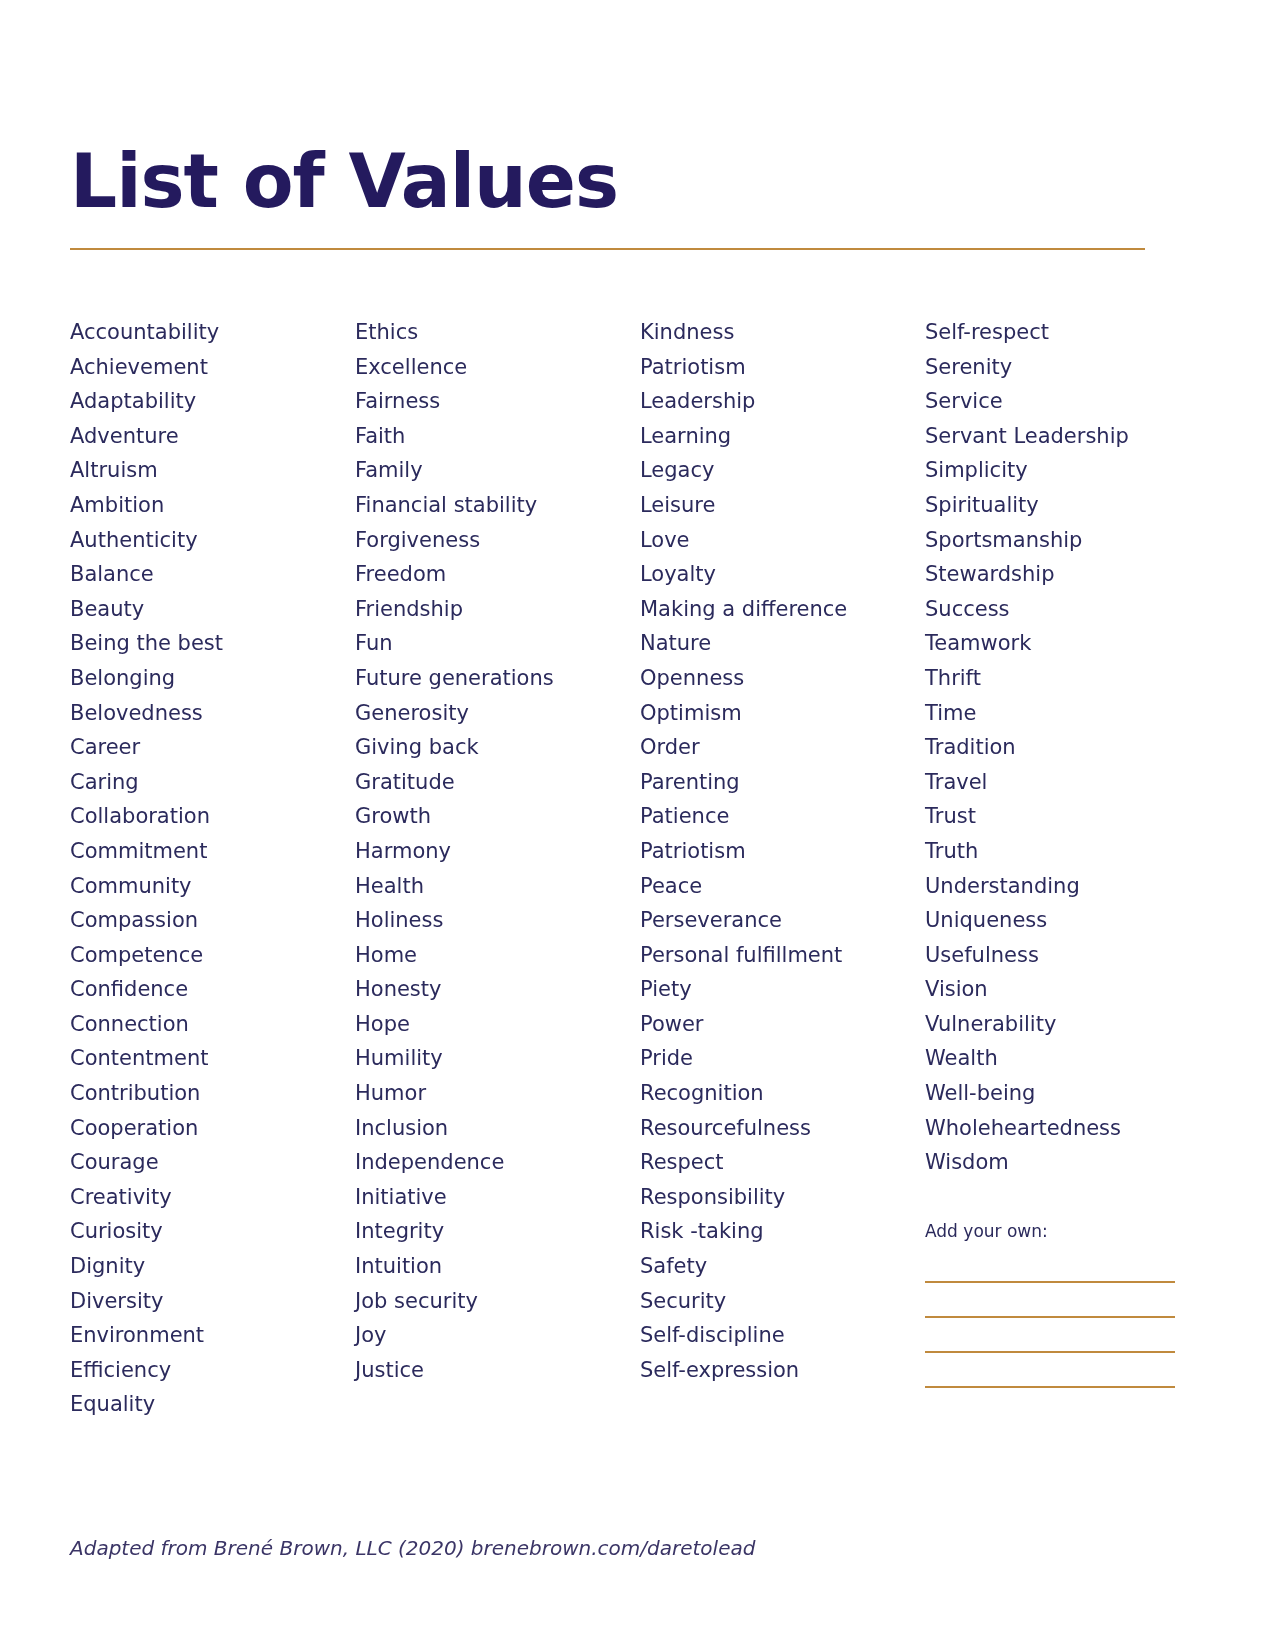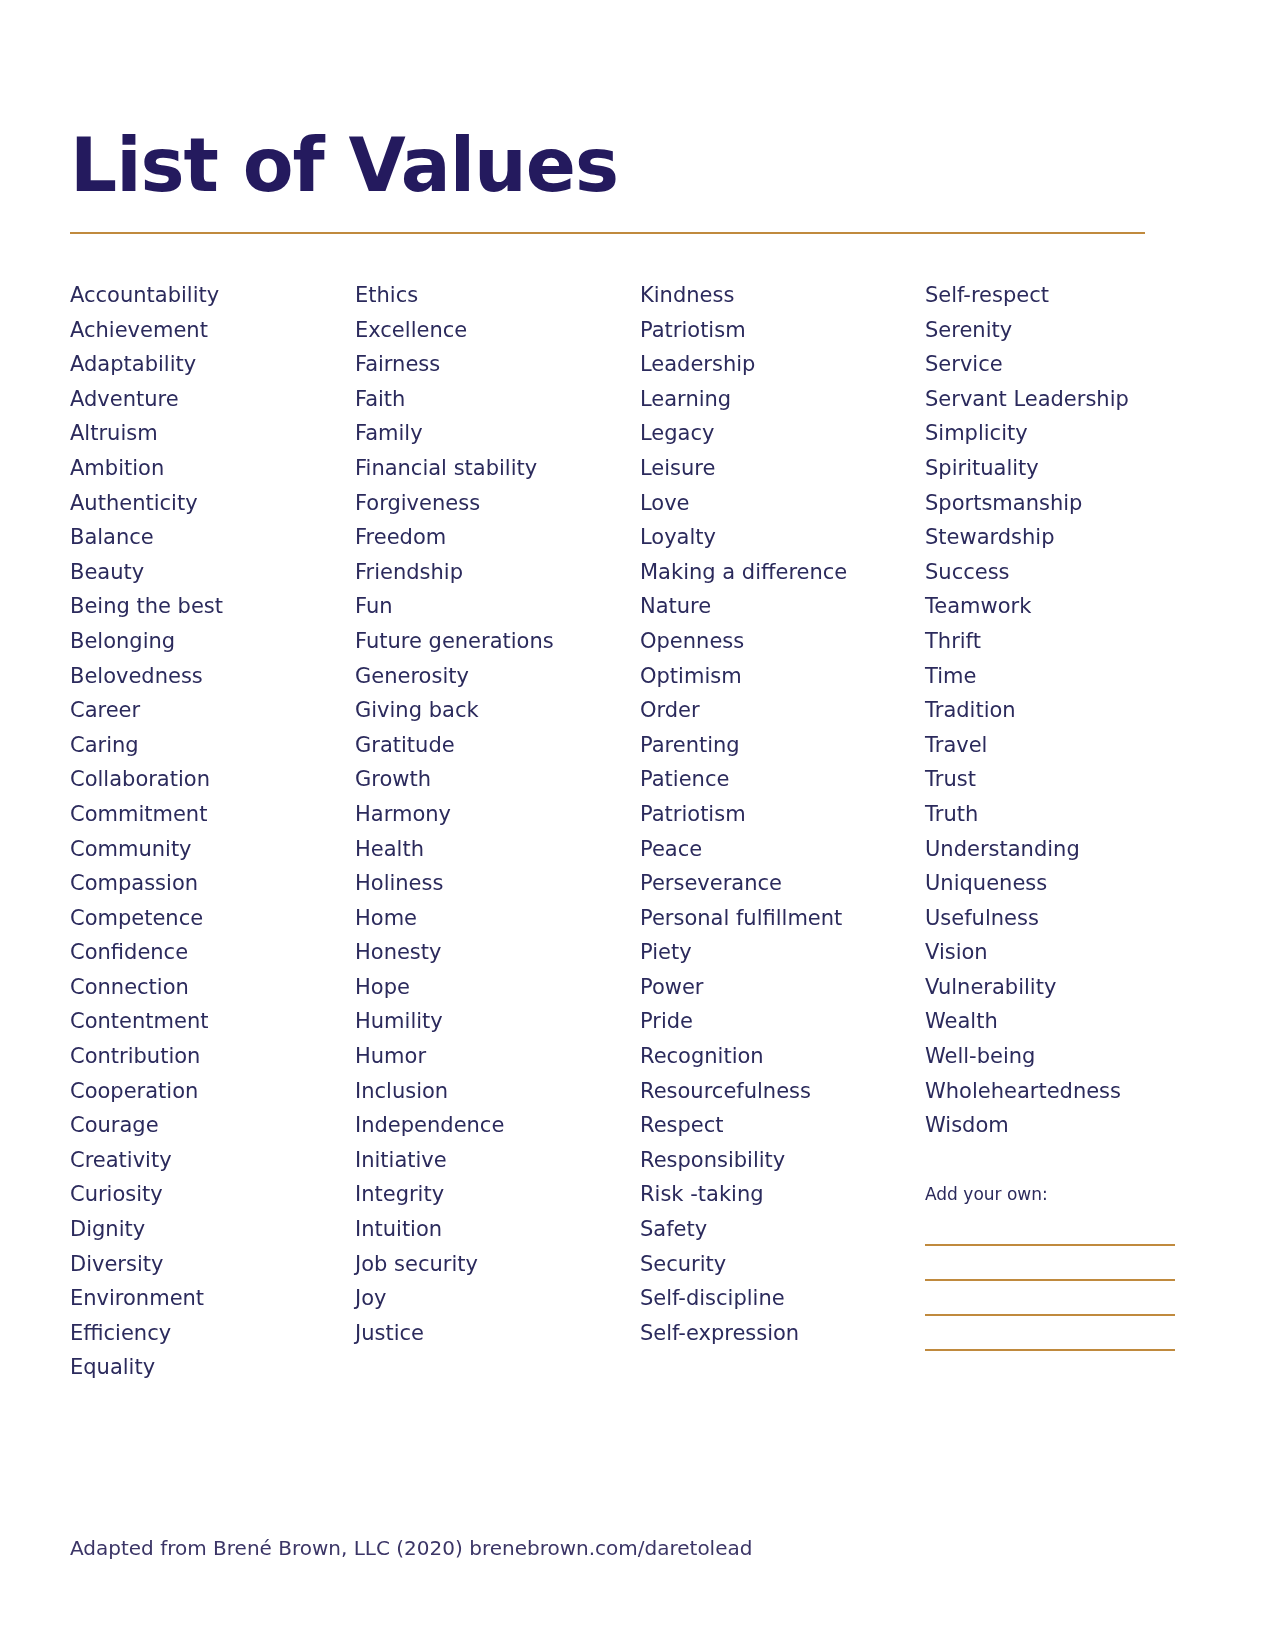--- a/index.html
+++ b/index.html
@@ -12,41 +12,41 @@
     background: #ffffff;
     font-family: "DejaVu Sans", sans-serif;
     color: #2b2255;
     -webkit-font-smoothing: antialiased;
   }
   .page {
     position: relative;
     width: 1275px;
     height: 1650px;
     box-sizing: border-box;
-    padding: 0 70px;
+    padding: 16px 70px;
   }
   .title {
     font-family: "DejaVu Sans", sans-serif;
     font-size: 74px;
     font-weight: bold;
     letter-spacing: -1px;
     color: #241a5e;
     margin: 0;
     padding-top: 128px;
     line-height: 1.0;
   }
   .title-rule {
     margin-top: 30px;
     height: 2px;
     background: #c08a3e;
     width: 1075px;
   }
   .columns {
     display: flex;
-    margin-top: 44px;
+    margin-top: 65px;
     width: 1100px;
   }
   .col {
     width: 285px;
     flex: 0 0 285px;
   }
   .col:last-child {
     flex: 1 1 auto;
   }
   .value-item {
@@ -65,20 +65,21 @@
     width: 250px;
     height: 2px;
     background: #c08a3e;
     margin-top: 33px;
   }
   .footer {
     position: absolute;
     left: 70px;
     bottom: 90px;
     font-size: 20px;
+    font-style: italic;
     color: #3b3566;
   }
 </style>
 </head>
 <body>
 
 <div class="page">
 
   <h1 class="title">List of Values</h1>
   <div class="title-rule"></div>

